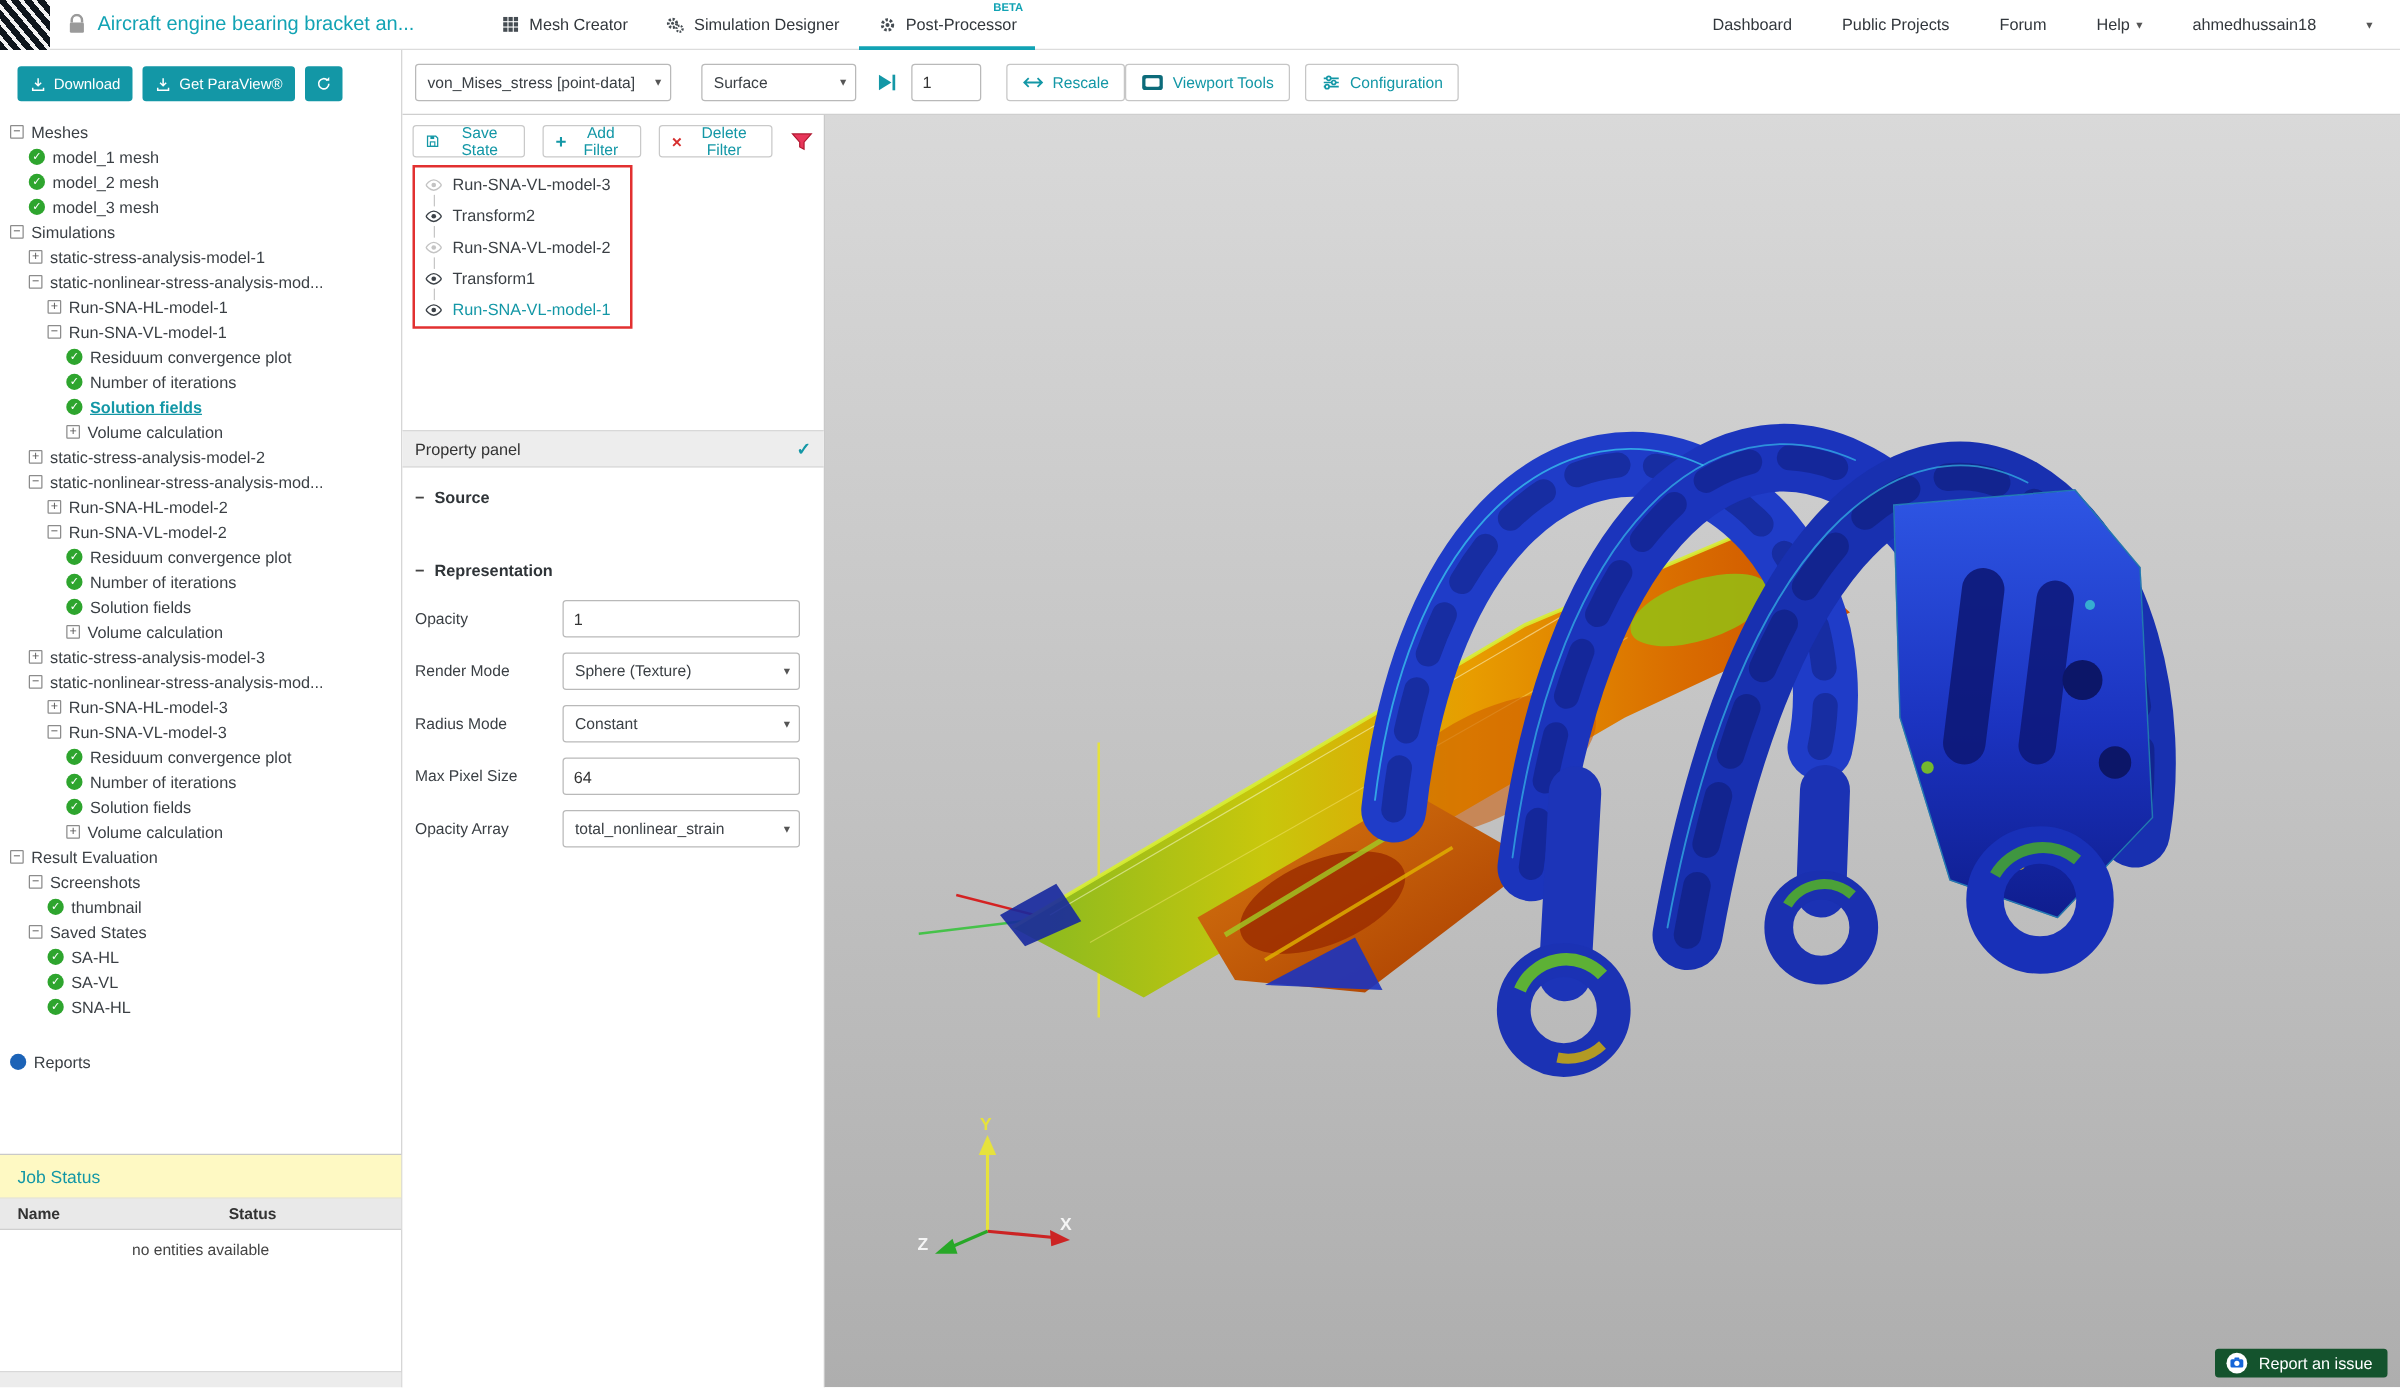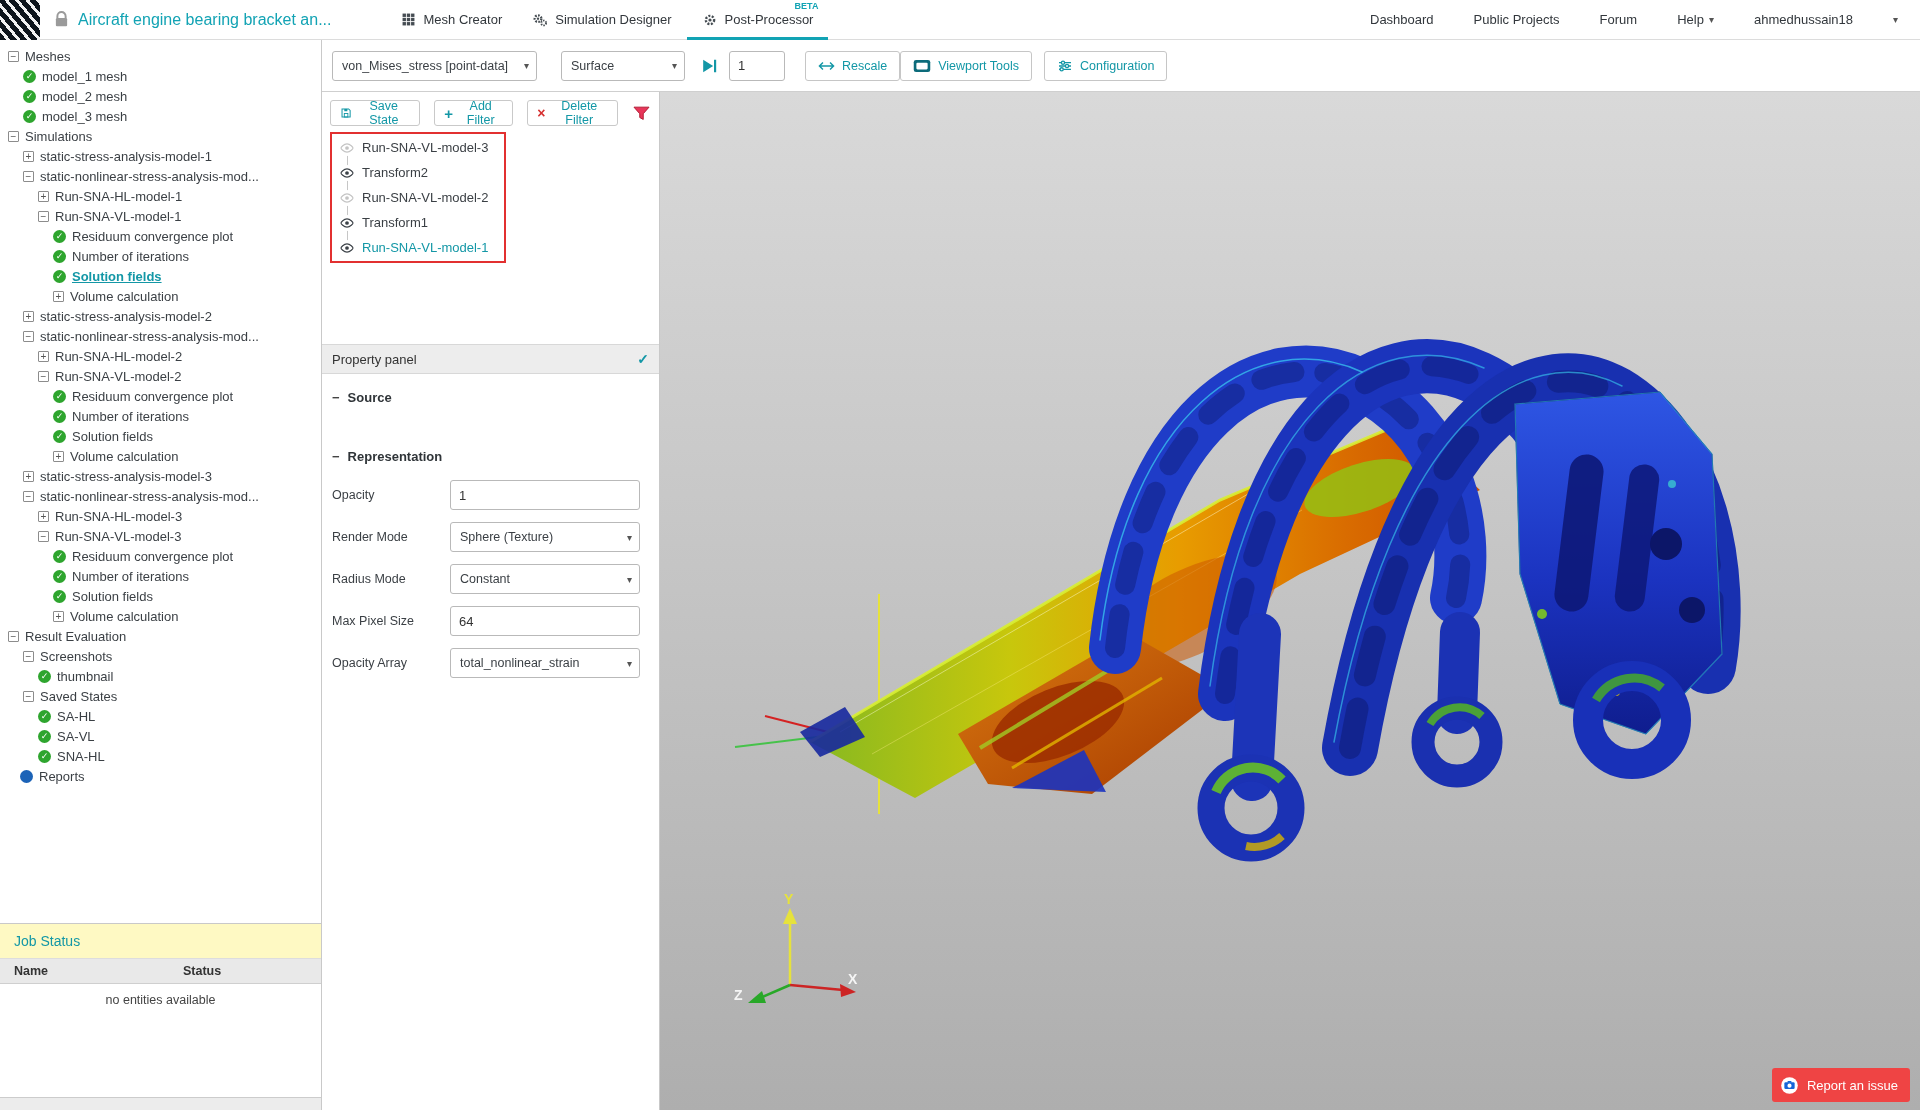--- a/index.html
+++ b/index.html
@@ -98,21 +98,21 @@
   .section.source { margin-bottom: 28px; }
   .fields { padding: 16px 0 0 10px; }
   .field-row { display: flex; align-items: center; margin-bottom: 12px; }
   .field-row label { width: 118px; flex: 0 0 118px; font-size: 12.5px; color: #3a3f44; }
   .field-ctl { width: 190px; }
 
   
   .viewport { flex: 1; position: relative; min-width: 0; overflow: hidden; }
   .scene { position: absolute; inset: 0; width: 100%; height: 100%; display: block; }
   .report-btn { position: absolute; right: 10px; bottom: 8px; display: flex; align-items: center;
-    gap: 8px; background: #ef4444; color: #fff; border: none; border-radius: 3px; height: 34px;
+    gap: 8px; background: #14532d; color: #fff; border: none; border-radius: 3px; height: 23px;
     padding: 0 12px 0 8px; font-size: 13px; cursor: pointer; font-family: inherit; }
   .axis-label { font-size: 14px; font-weight: bold; }
 </style>
 </head>
 <body>
 
 <div class="app">
 
   <header class="navbar">
     <div class="logo"></div>
@@ -166,20 +166,40 @@
           <span class="nav-caret">▾</span>
         </span>
       <span class="nav-link">ahmedhussain18</span>
       <span class="nav-caret">▾</span>
     </div>
   </header>
 
   <div class="content">
 
     <aside class="sidebar">
+      <div class="side-toolbar">
+        <button class="btn-teal">
+          <svg width="13" height="13" viewBox="0 0 24 24" fill="none" stroke="#fff" stroke-width="2.2">
+              <path d="M12 3v11M7.5 9.5 12 14l4.5-4.5M4 17v3.5h16V17"></path>
+            </svg>
+          <span>Download</span>
+        </button>
+        <button class="btn-teal">
+          <svg width="13" height="13" viewBox="0 0 24 24" fill="none" stroke="#fff" stroke-width="2.2">
+              <path d="M12 3v11M7.5 9.5 12 14l4.5-4.5M4 17v3.5h16V17"></path>
+            </svg>
+          <span>Get ParaView®</span>
+        </button>
+        <button class="btn-teal" style="padding:0 8px">
+          <svg width="14" height="14" viewBox="0 0 24 24" fill="none">
+              <path d="M19 12a7 7 0 1 1-2-4.9" stroke="#fff" stroke-width="2.2"></path>
+              <path d="M19.5 2.8v5h-5z" fill="#fff"></path>
+            </svg>
+        </button>
+      </div>
 
       <div class="tree" id="tree">
           <div class="tree-row" style="padding-left: 8px;">
             <span class="toggle">−</span>
             <span class="tree-label">Meshes</span>
           </div>
           <div class="tree-row" style="padding-left: 23px;">
             <span class="check">✓</span>
             <span class="tree-label">model_1 mesh</span>
           </div>
@@ -312,21 +332,21 @@
             <span class="tree-label">SA-HL</span>
           </div>
           <div class="tree-row" style="padding-left: 38px;">
             <span class="check">✓</span>
             <span class="tree-label">SA-VL</span>
           </div>
           <div class="tree-row" style="padding-left: 38px;">
             <span class="check">✓</span>
             <span class="tree-label">SNA-HL</span>
           </div>
-          <div class="tree-row" style="padding-left: 20px;">
+          <div class="tree-row" style="padding-left: 8px; margin-top: 24px;">
             <span class="reports-dot"></span>
             <span class="tree-label">Reports</span>
           </div>
         </div>
 
       <div class="job-status">
         <div class="job-title">Job Status</div>
         <div class="job-head">
           <span>Name</span>
           <span>Status</span>

